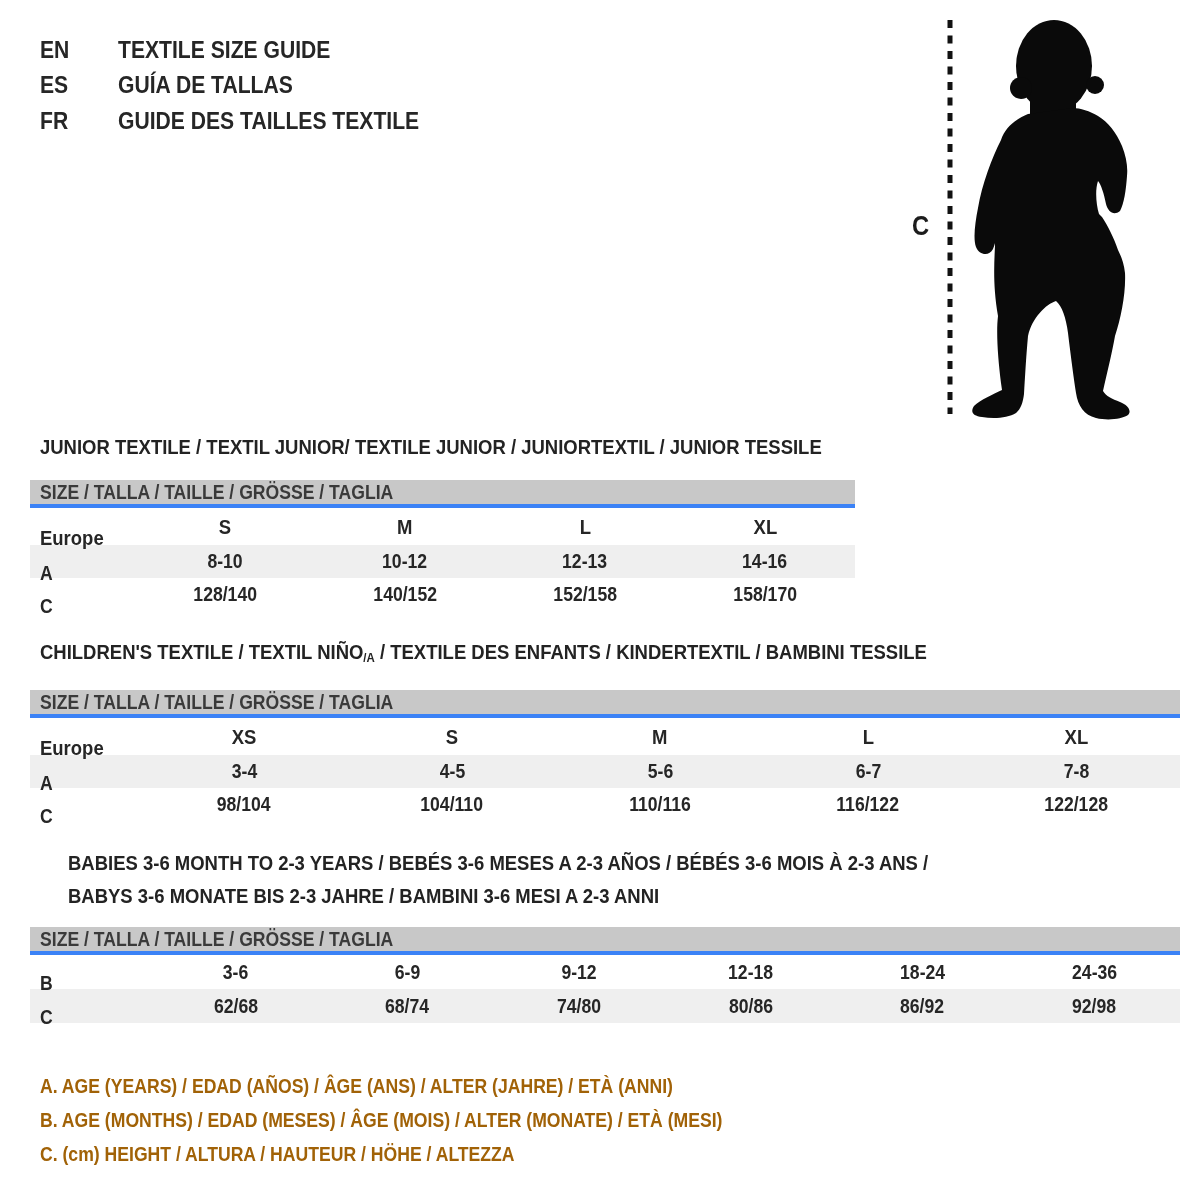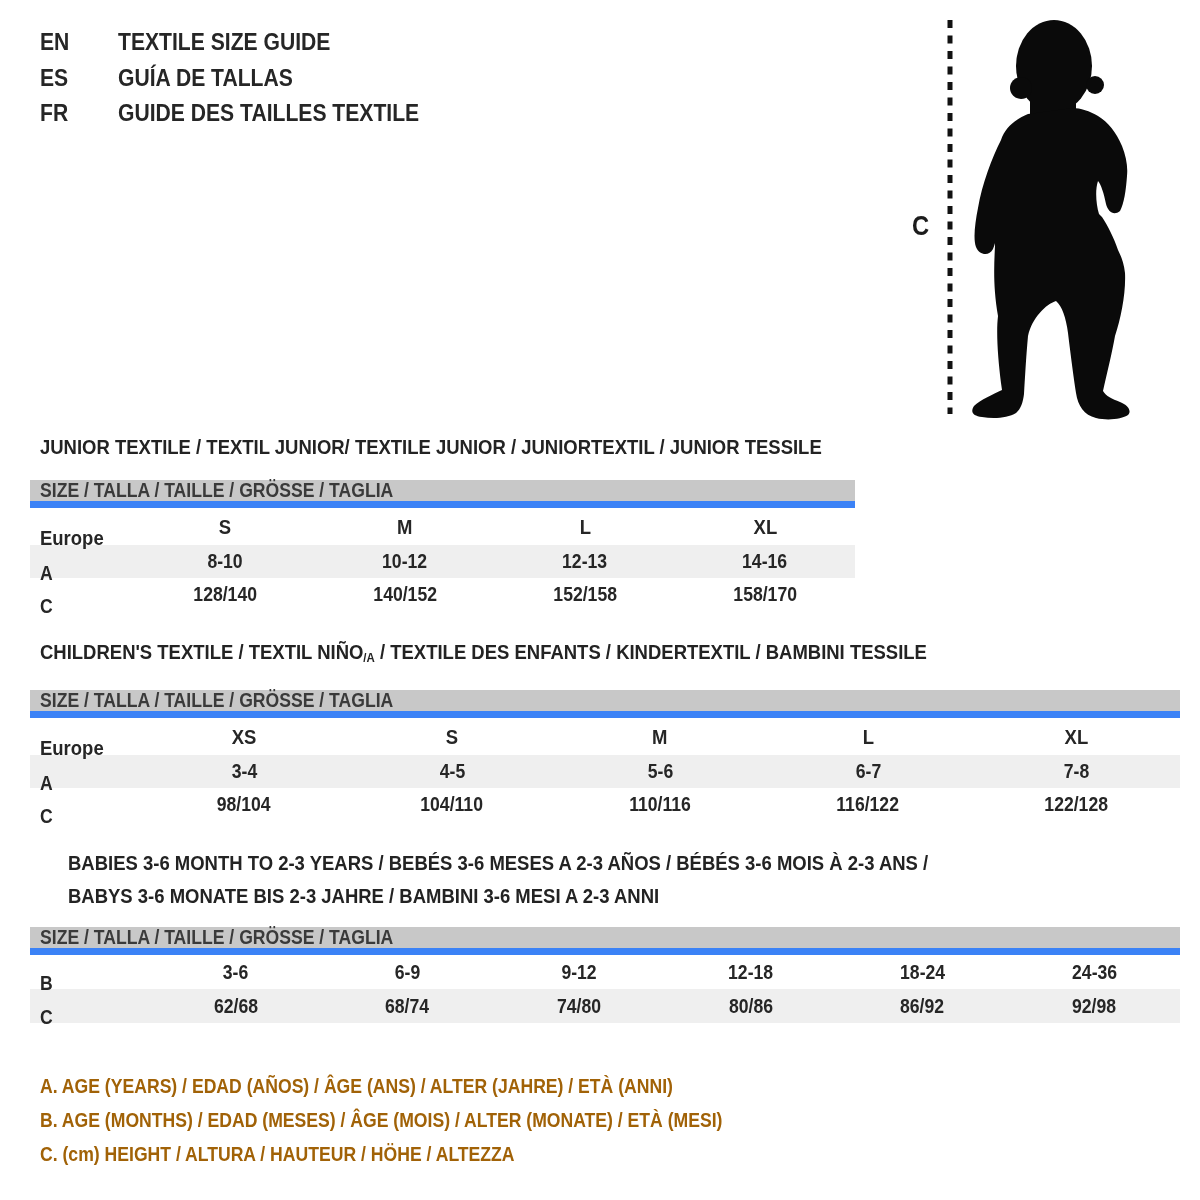--- a/index.html
+++ b/index.html
@@ -7,34 +7,34 @@
     position:relative;width:1200px;height:1200px;background:#ffffff;overflow:hidden;
     font-family:"Liberation Sans","DejaVu Sans",sans-serif;
     font-weight:bold;color:#262626;
   }
   
   .cl{display:inline-block;transform:scaleX(0.88);transform-origin:0 50%;white-space:nowrap;}
   .cc{display:inline-block;transform:scaleX(0.88);transform-origin:50% 50%;white-space:nowrap;}
 
   
   .lang-block{position:absolute;left:40px;top:28px;}
-  .lang-row{display:flex;height:35.5px;align-items:flex-start;font-size:24px;}
+  .lang-row{display:flex;height:35.5px;align-items:flex-end;font-size:24px;}
   .lang-code{display:inline-block;width:78px;}
 
   
   #figure-svg{position:absolute;left:900px;top:10px;width:250px;height:412px;}
   .measure-label{position:absolute;left:912px;top:211px;font-size:27px;color:#1c1c1c;}
 
   
   .sec-title{position:absolute;font-size:21px;color:#232323;transform:scaleX(0.88);transform-origin:0 50%;white-space:nowrap;}
   .subs{font-size:0.62em;vertical-align:-0.25em;}
 
   
   .table{position:absolute;left:30px;}
-  .size-bar{height:28px;background:#c8c8c8;border-bottom:7px solid #3b82f6;box-sizing:border-box;
+  .size-bar{height:28px;background:#c8c8c8;border-bottom:4px solid #3b82f6;box-sizing:border-box;
             display:flex;align-items:center;padding-left:10px;font-size:20px;color:#3a3a3a;}
   .t-row{display:flex;align-items:center;}
   .region-row{height:37px;font-size:21px;}
   .data-row{height:33px;font-size:20px;}
   .babies-t .data-row{height:34px;}
   .alt{background:#efefef;}
   .label-cell{padding-left:10px;box-sizing:border-box;margin-top:23px;}
   .junior-t .label-cell{width:105px;}
   .children-t .label-cell{width:110px;}
   .babies-t .label-cell{width:120px;}

